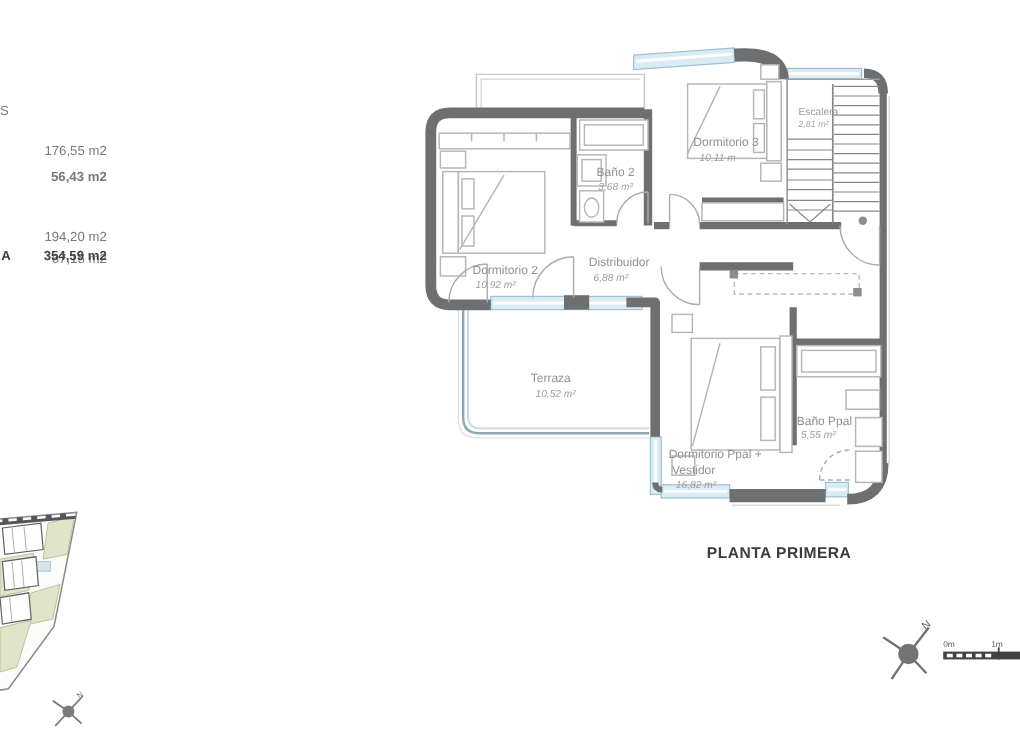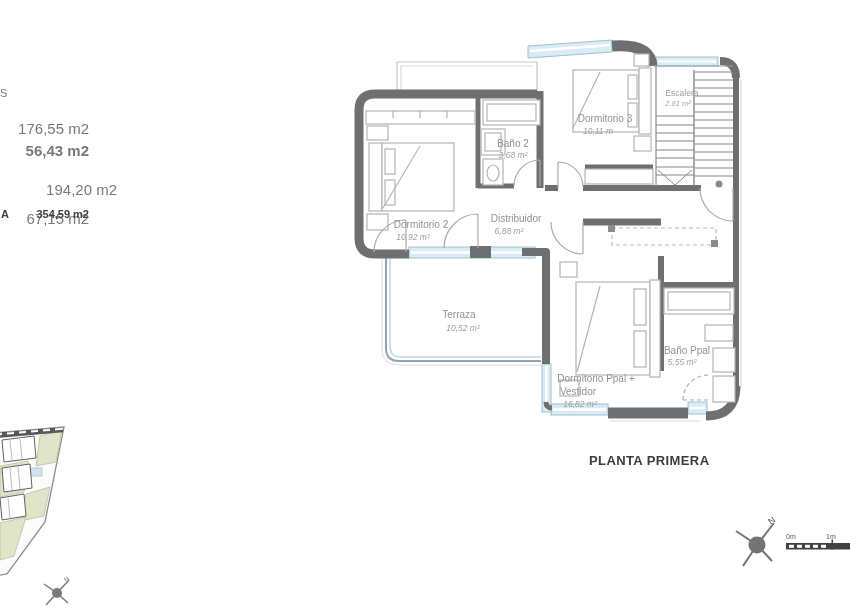--- a/index.html
+++ b/index.html
@@ -1,20 +1,20 @@
 <!DOCTYPE html>
 <html><head>
 <meta charset="utf-8">
 <style>
   html,body{margin:0;padding:0;background:#ffffff;}
   .canvas{position:relative;width:850px;height:614px;background:#ffffff;overflow:hidden;
           font-family:"Liberation Sans", sans-serif;}
   
   .surf-frag{position:absolute;left:0;font-size:11px;color:#77797c;}
-  .surf-row{position:absolute;left:0;width:89px;text-align:right;font-size:15px;color:#77797c;}
+  .surf-row{position:absolute;left:0;width:89px;text-align:right;font-size:11px;color:#77797c;}
   .surf-total{position:absolute;left:0;width:89px;text-align:right;font-size:11px;font-weight:bold;color:#3f4144;}
   .surf-total .frag{position:absolute;left:1px;top:0;font-weight:bold;color:#3f4144;}
   
   .plan-title{position:absolute;left:589px;top:453px;font-size:13px;font-weight:bold;
               letter-spacing:.4px;color:#3a3c3f;}
   
   .footnote{position:absolute;left:137px;top:578px;width:713px;overflow:hidden;
             font-size:7.6px;line-height:11.5px;color:#a8aaac;white-space:nowrap;}
   svg{position:absolute;left:0;top:0;}
   svg text{font-family:"Liberation Sans", sans-serif;}
@@ -28,21 +28,21 @@
 </style>
 </head>
 <body>
 
 <div class="canvas">
 
   <div class="surf-frag" style="top:87px;">S</div>
   <div class="surf-row" style="top:120px;">176,55 m2</div>
   <div class="surf-row" style="top:142px;font-weight:bold;">56,43 m2</div>
   <div class="surf-row" style="top:162px;margin-top:48px;">67,15 m2</div>
-  <div class="surf-row" style="top:181px;padding-left:28px;">194,20 m2</div>
+  <div class="surf-row" style="top:192px;">194,20 m2</div>
   <div class="surf-total" style="top:208px;">
     <span class="frag">A</span>
     <span>354,59 m2</span>
   </div>
 
   <svg width="850" height="614" viewBox="0 0 850 614">
 
     <g stroke="#c3c5c7" stroke-width="1.2" fill="none">
       <path d="M 397 90 L 397 62 L 537 62 L 537 90"></path>
       <path d="M 401 90 L 401 66 L 533 66" stroke="#d8dadc"></path>

